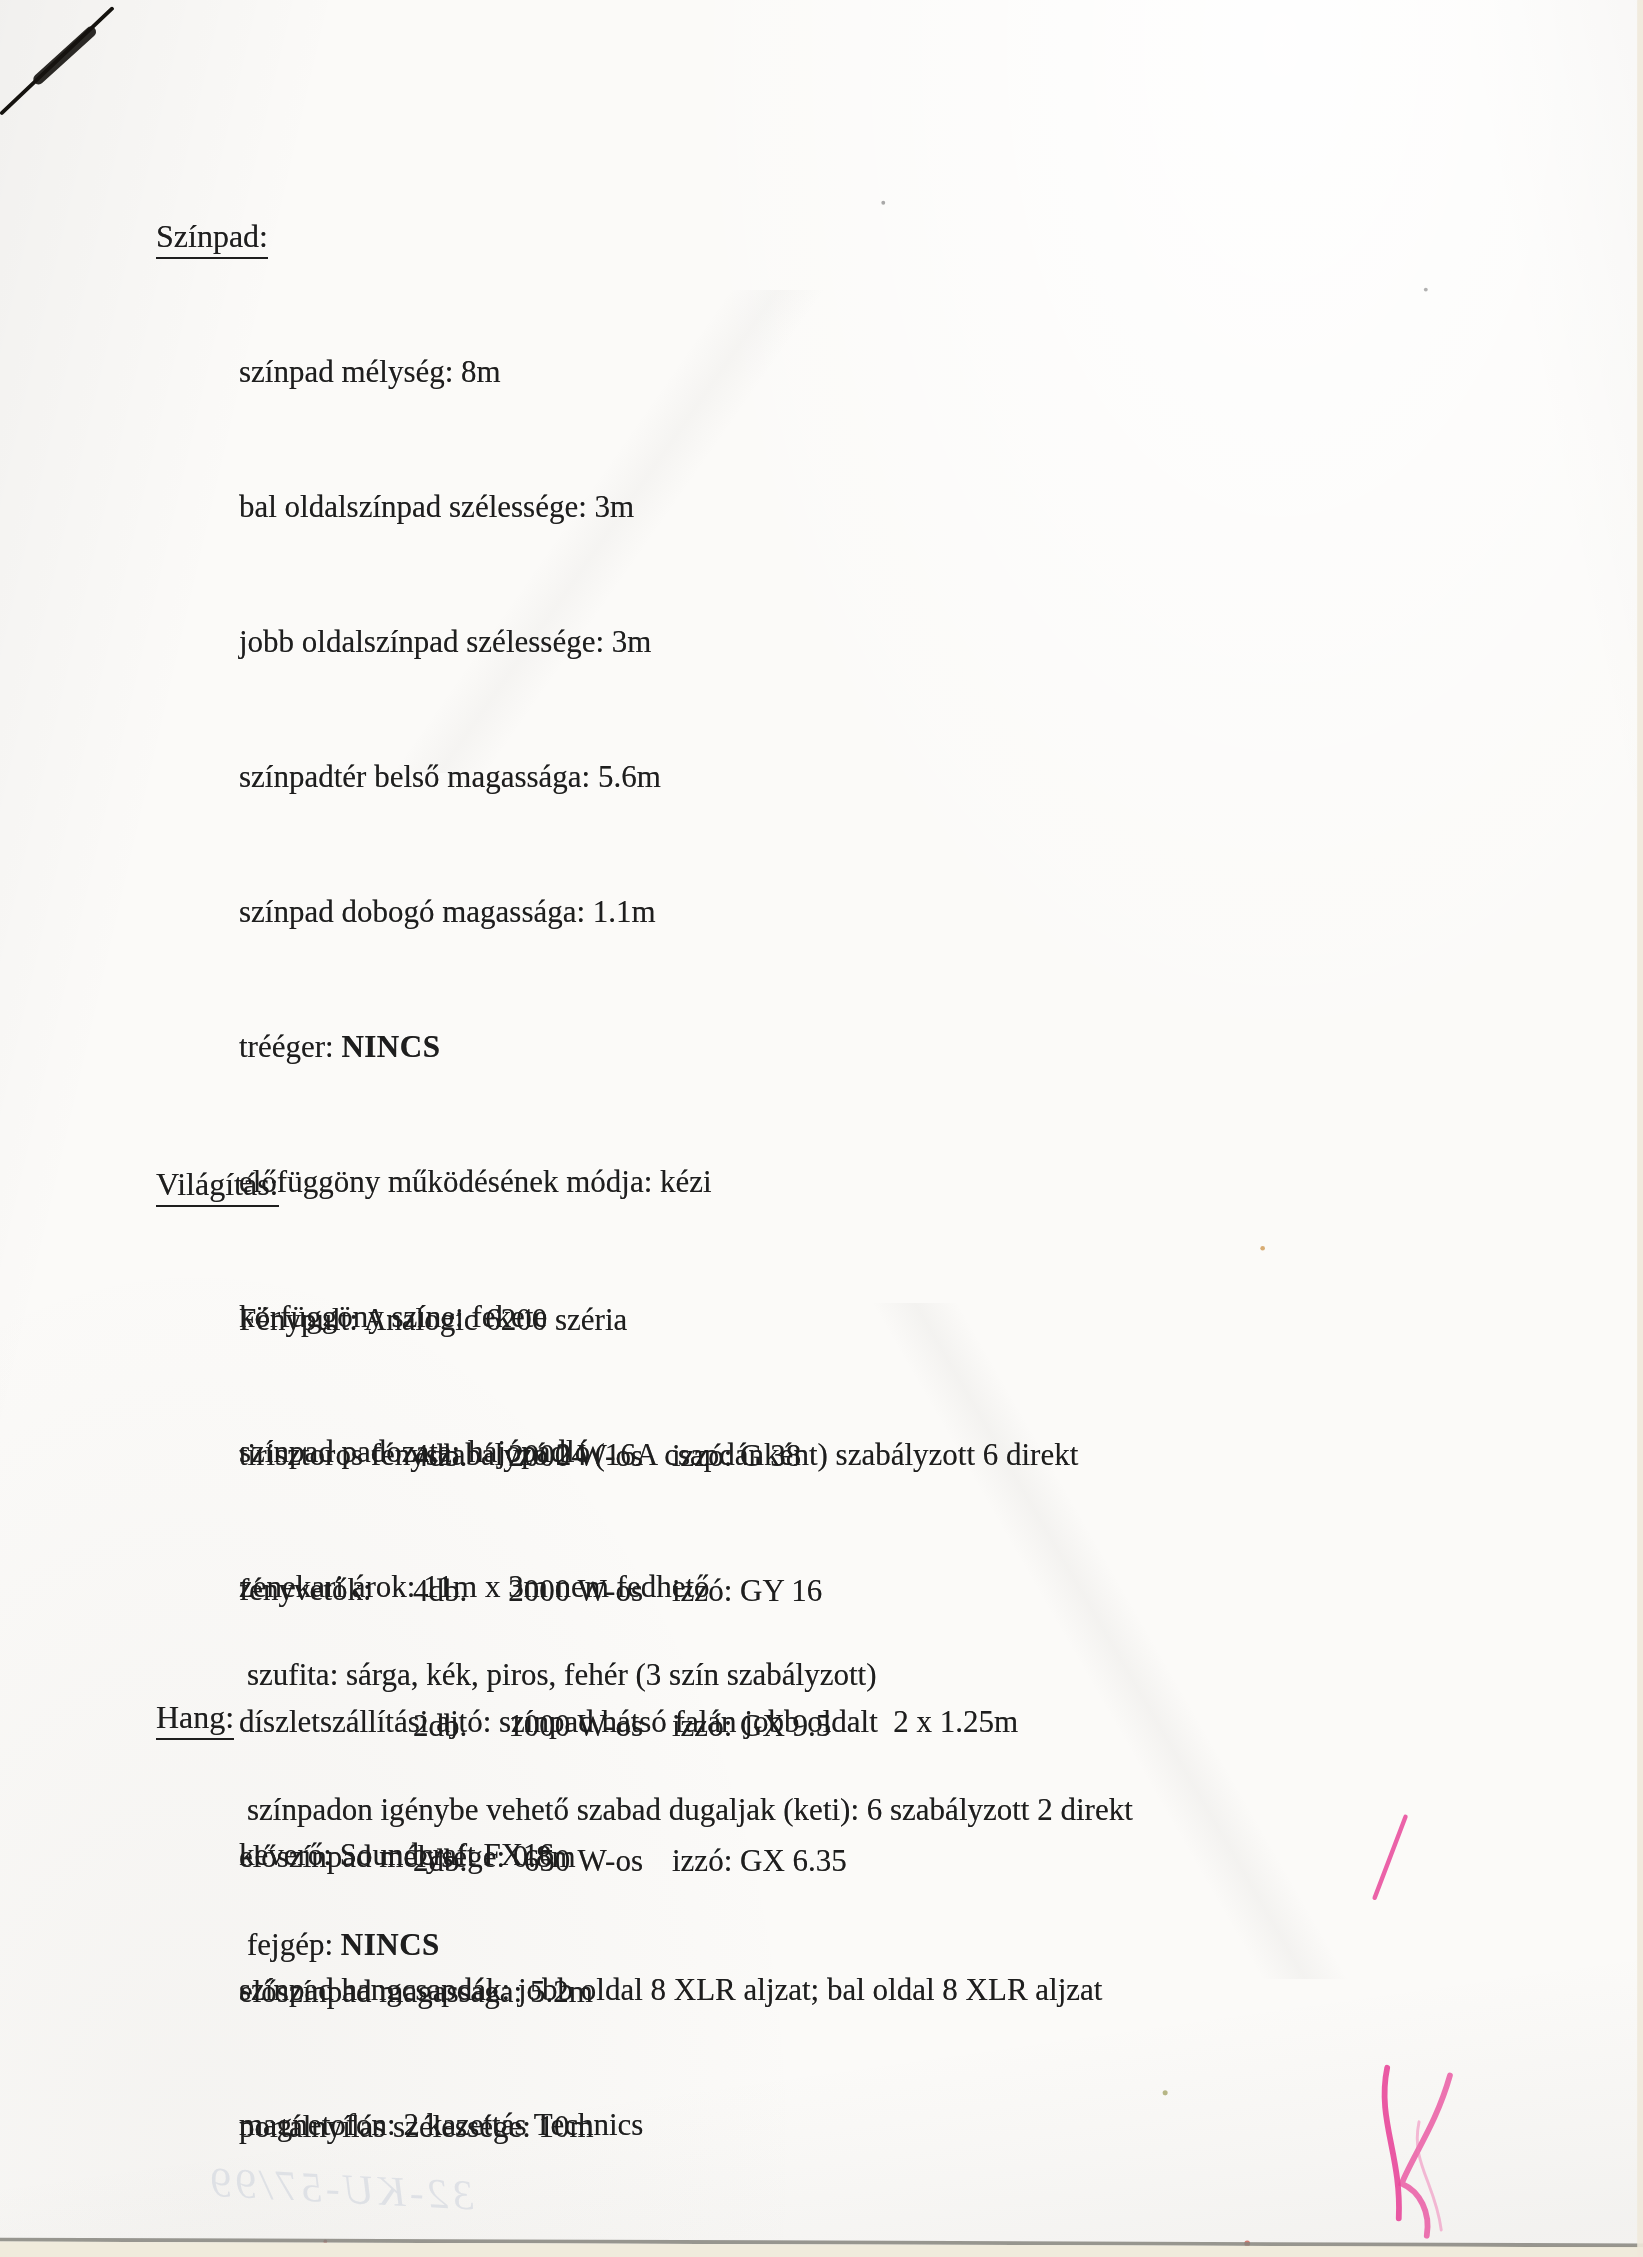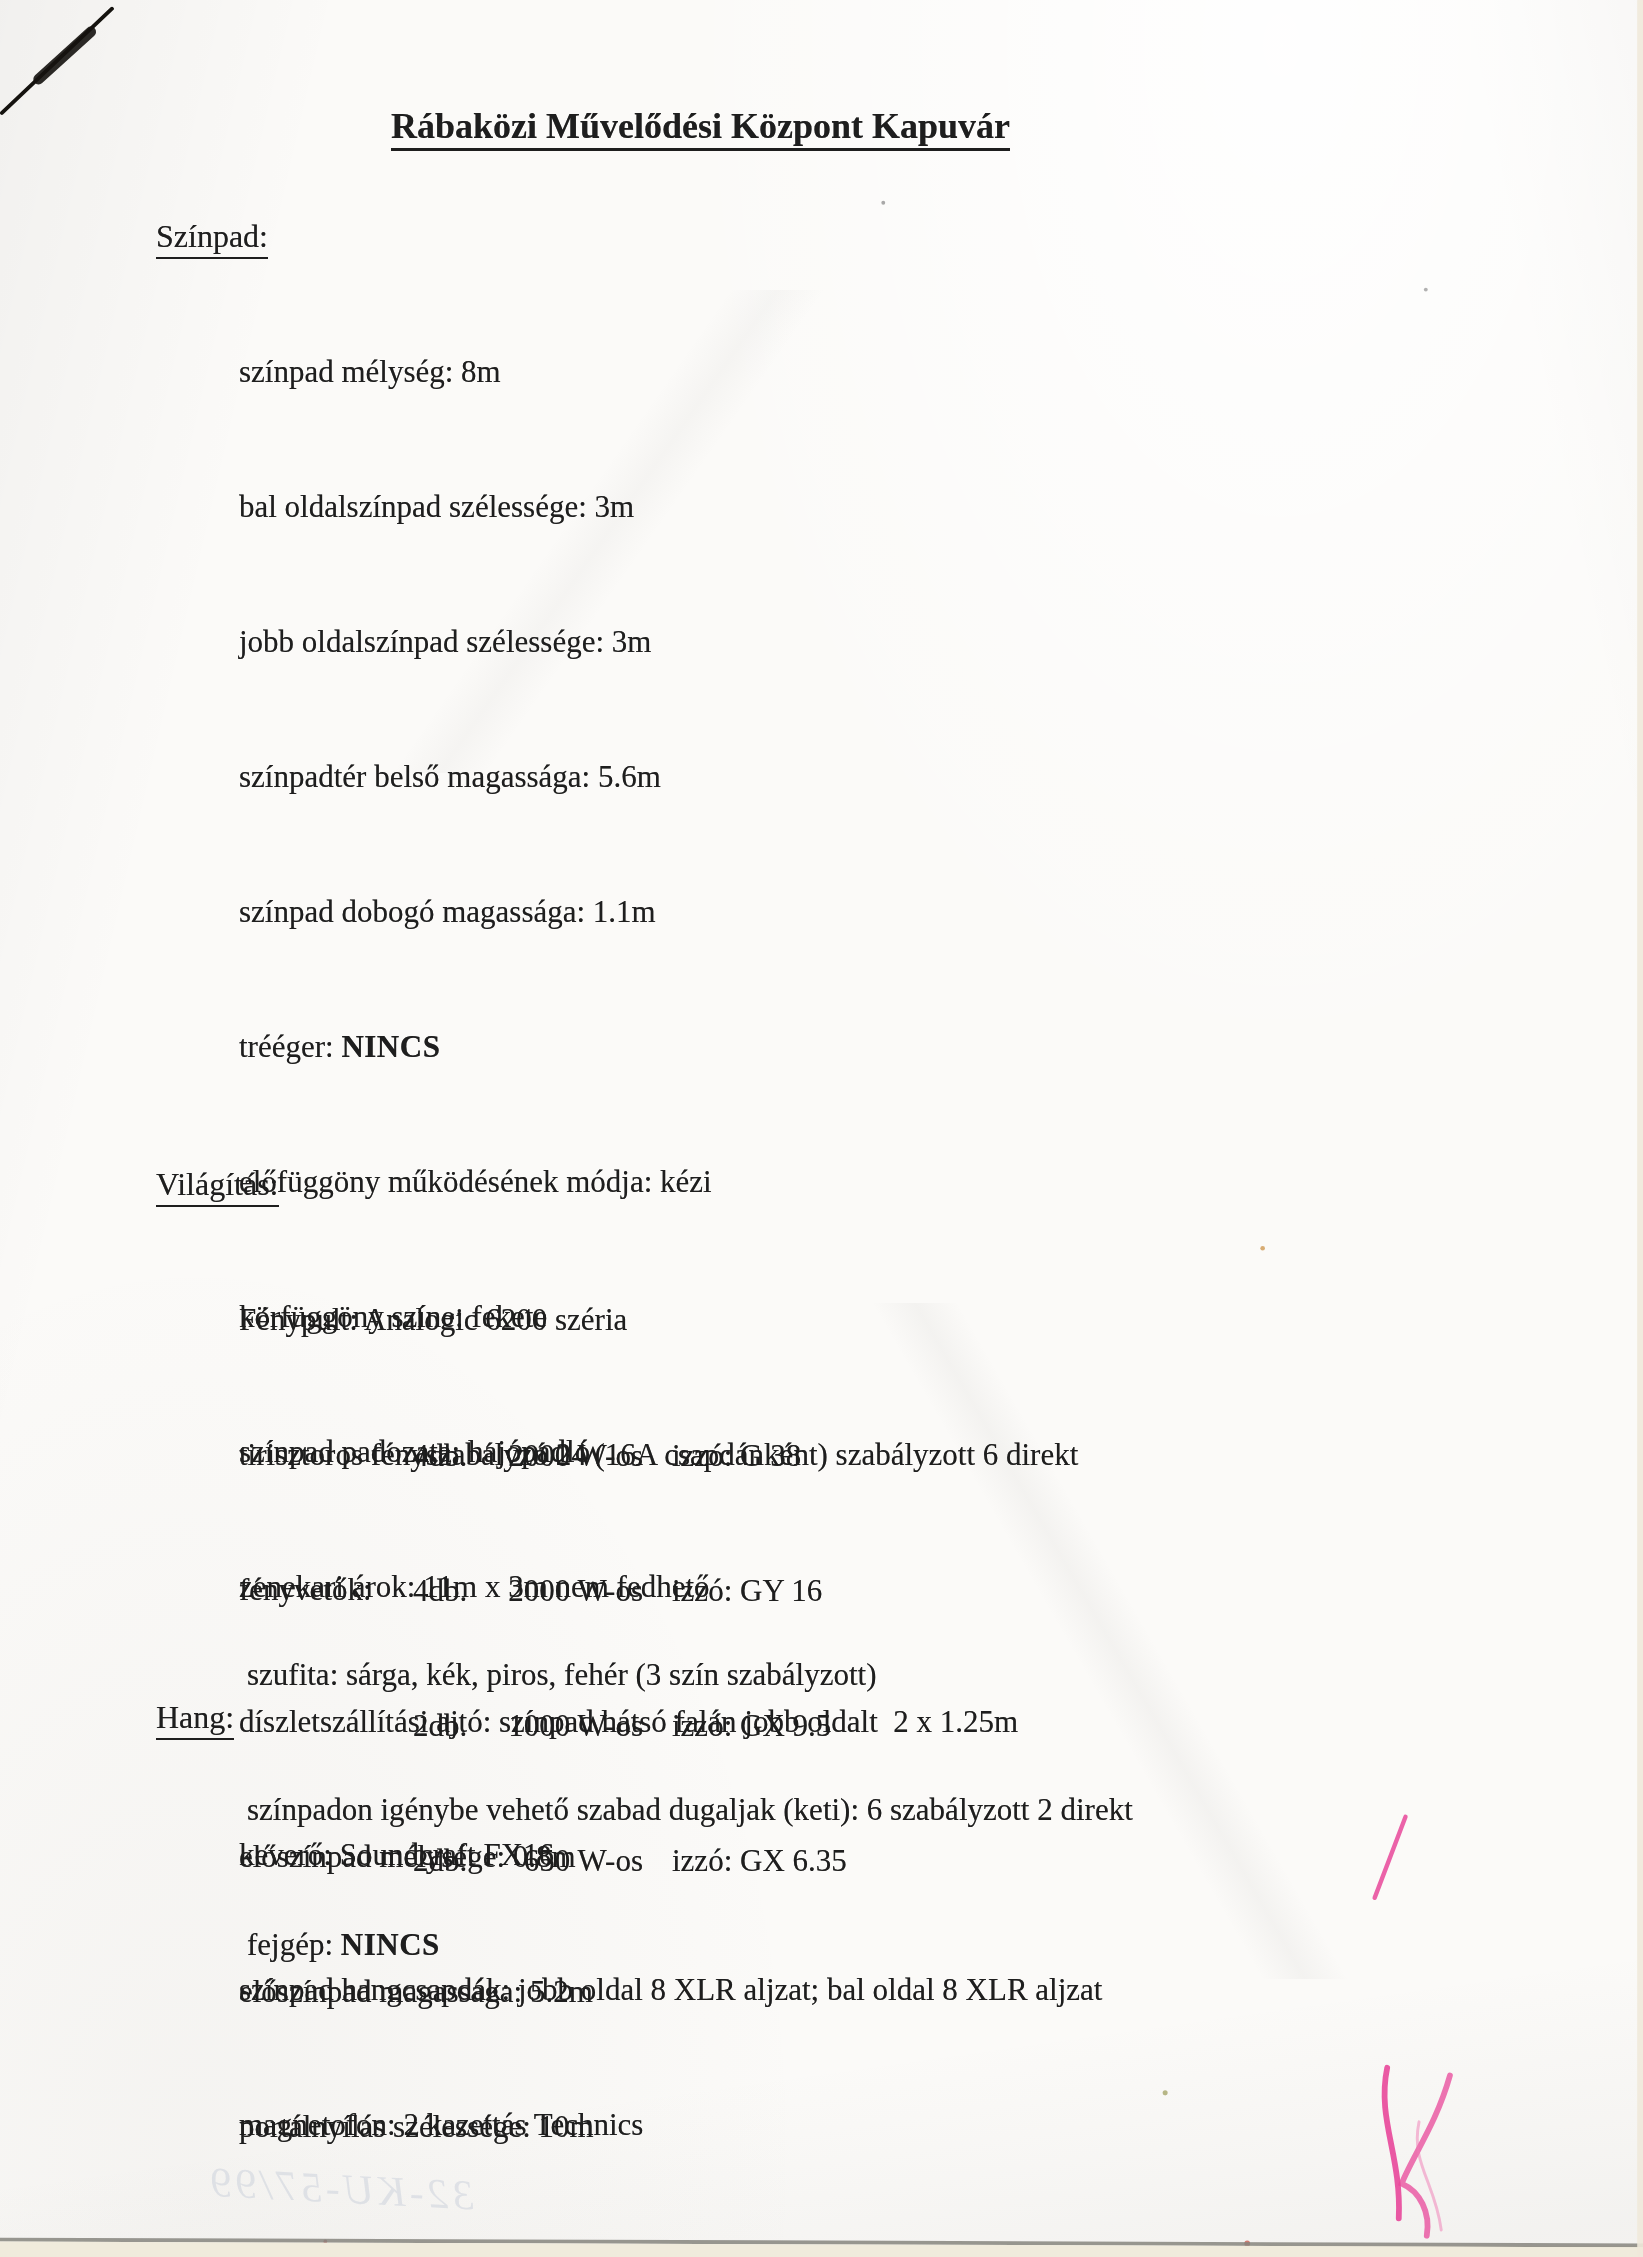--- a/index.html
+++ b/index.html
@@ -72,21 +72,20 @@
 </head>
 <body>
 
 <div class="paper">
   <div class="paper-texture"></div>
   <div class="crease crease1"></div>
   <div class="crease crease2"></div>
 
   <div class="content">
 
-    <div class="doc-title"><span class="u">Rábaközi Művelődési Központ Kapuvár</span></div>
 
     <div class="section-heading h-stage"><span class="u">Színpad:</span></div>
     <div class="speclist l-stage">
       <div class="line"><span>színpad mélység: 8m</span><span class="b"></span></div>
       <div class="line"><span>bal oldalszínpad szélessége: 3m</span><span class="b"></span></div>
       <div class="line"><span>jobb oldalszínpad szélessége: 3m</span><span class="b"></span></div>
       <div class="line"><span>színpadtér belső magassága: 5.6m</span><span class="b"></span></div>
       <div class="line"><span>színpad dobogó magassága: 1.1m</span><span class="b"></span></div>
       <div class="line"><span>trééger: </span><span class="b">NINCS</span></div>
       <div class="line"><span>előfüggöny működésének módja: kézi</span><span class="b"></span></div>

